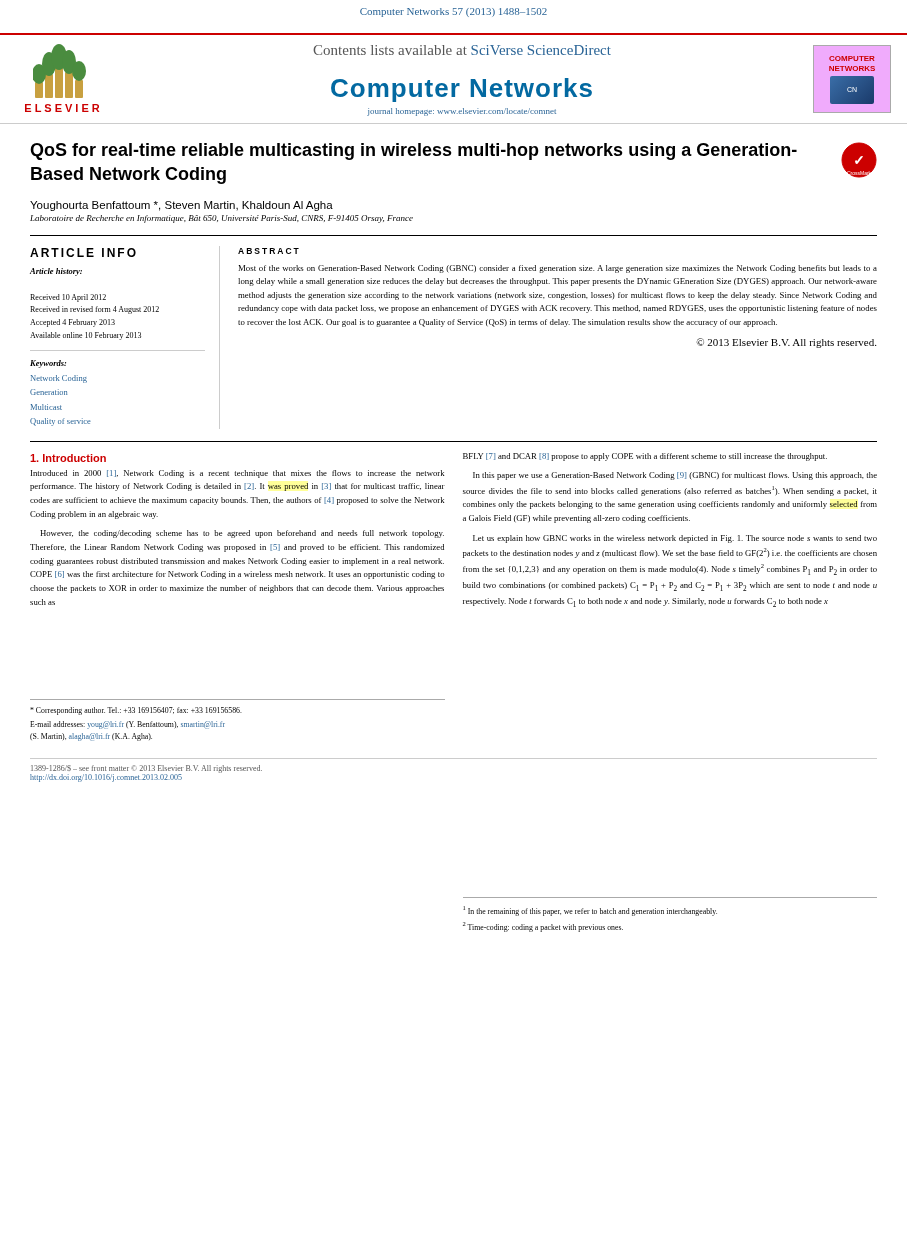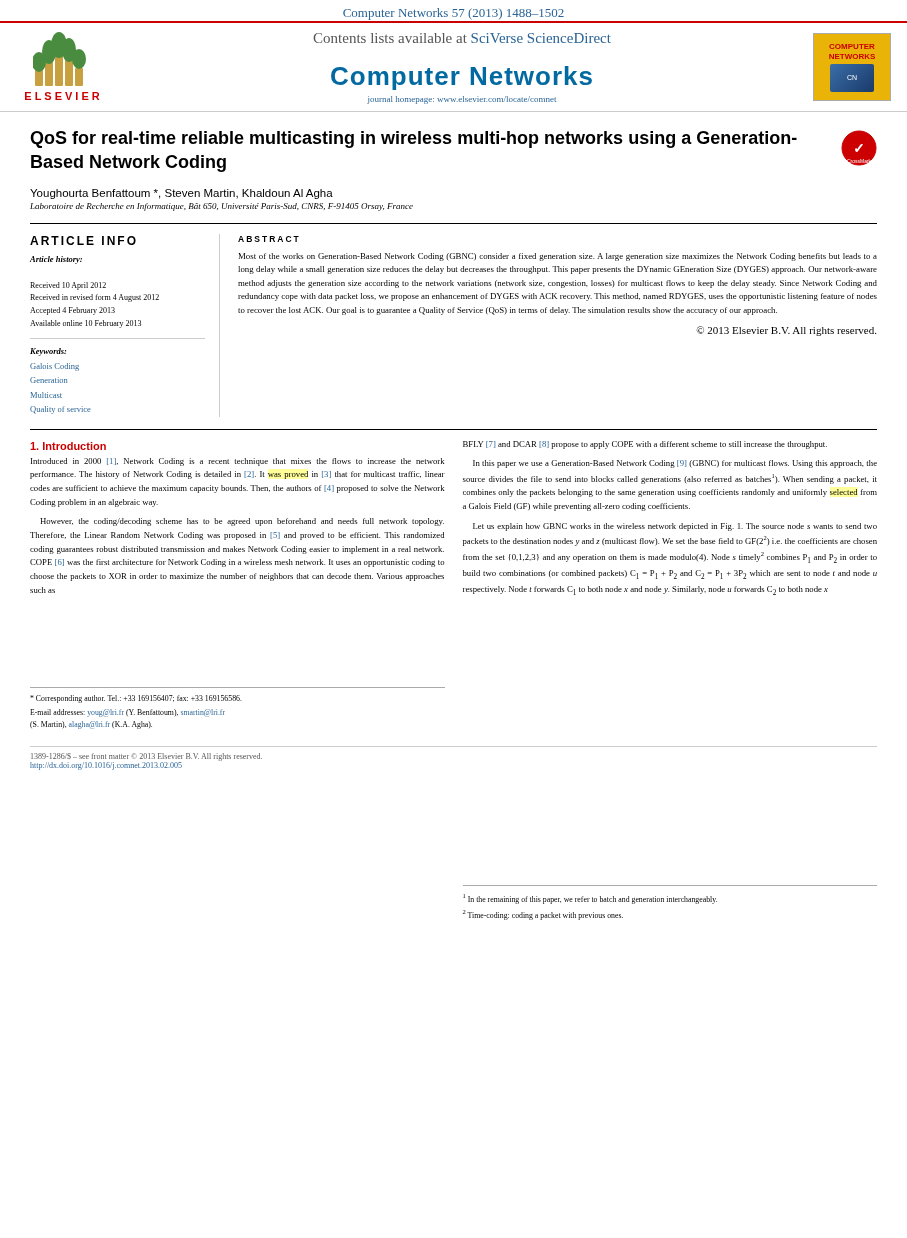--- a/index.html
+++ b/index.html
@@ -13,21 +13,21 @@
     }
     .ref-link {
       color: #2a6496;
       text-decoration: none;
     }
     sup { font-size: 6.5px; }
   </style>
 </head>
 <body>
 
-<div style="text-align:center; padding:5px 0 0 0; font-size:13px; color:#2a6496;">
+<div style="text-align:center; padding:5px 0 16px 0; font-size:11px; color:#2a6496;">
   <span>Computer Networks 57 (2013) 1488–1502</span>
 </div>
 
 <div style="border-top:2.5px solid #c00; border-bottom:1px solid #ccc; display:flex; align-items:center; padding:7px 16px 7px 16px; gap:8px; background:#fff;">
 
   <div style="display:flex; flex-direction:column; align-items:center; min-width:95px;">
     <svg width="62" height="56" viewBox="0 0 62 56">
 
       <rect x="2" y="38" width="8" height="16" fill="#c8a040" rx="1"></rect>
       <rect x="12" y="30" width="8" height="24" fill="#c8a040" rx="1"></rect>
@@ -47,21 +47,21 @@
     <div style="font-size:15px; color:#555; margin-bottom:14px;">
       <span>Contents lists available at</span>
       <span style="color:#2a6496; cursor:pointer;">SciVerse ScienceDirect</span>
     </div>
     <div style="font-size:26px; font-weight:bold; color:#0369a1; font-family:Arial,sans-serif; letter-spacing:1px;">Computer Networks</div>
     <div style="font-size:9px; color:#555; margin-top:2px;">
       <span style="color:#2a6496;">journal homepage: www.elsevier.com/locate/comnet</span>
     </div>
   </div>
 
-  <div style="width:78px; height:68px; border:1.5px solid #aaa; display:flex; flex-direction:column; align-items:center; justify-content:center; background:#eab308; padding:4px;">
+  <div style="width:78px; height:68px; border:1.5px solid #aaa; display:flex; flex-direction:column; align-items:center; justify-content:center; background:#f0abfc; padding:4px;">
     <div style="font-size:8px; color:#c00; font-weight:bold; font-family:Arial,sans-serif; text-align:center; line-height:1.2; text-transform:uppercase;">Com<span style="color:#c00;">p</span>uter<br>Networks</div>
     <div style="width:44px; height:28px; margin-top:2px; background: linear-gradient(135deg,#3a6ea8,#1a3a6a); border-radius:2px; display:flex; align-items:center; justify-content:center;">
       <span style="color:#fff; font-size:7px; font-family:Arial; text-align:center; line-height:1.1;">CN</span>
     </div>
   </div>
 </div>
 
 <div style="padding:14px 30px 8px 30px;">
 
   <div style="display:flex; align-items:flex-start; margin-bottom:5px;">
@@ -98,21 +98,21 @@
         <div style="font-size:8px; line-height:1.6;">Accepted 4 February 2013</div>
         <div style="font-size:8px; line-height:1.6;">Available online 10 February 2013</div>
       </div>
 
       <hr style="border:none; border-top:1px solid #ccc; margin:7px 0;">
 
       <div>
         <div style="font-style:italic; font-size:8.5px; font-weight:bold; margin-bottom:3px;">
           <span>Keywords:</span>
         </div>
-        <div style="font-size:8.5px; line-height:1.7; color:#2a6496; cursor:pointer;">Galois Coding</div>
+        <div style="font-size:8.5px; line-height:1.7; color:#2a6496; cursor:pointer;">Network Coding</div>
         <div style="font-size:8.5px; line-height:1.7; color:#2a6496; cursor:pointer;">Generation</div>
         <div style="font-size:8.5px; line-height:1.7; color:#2a6496; cursor:pointer;">Multicast</div>
         <div style="font-size:8.5px; line-height:1.7; color:#2a6496; cursor:pointer;">Quality of service</div>
       </div>
     </div>
 
     <div style="flex:1;">
       <h3 style="font-size:8.5px; font-family:Arial,sans-serif; font-weight:bold; letter-spacing:2px; text-transform:uppercase; margin-bottom:6px;">ABSTRACT</h3>
       <div style="font-size:8.8px; line-height:1.55; color:#000; text-align:justify;">Most of the works on Generation-Based Network Coding (GBNC) consider a fixed generation size. A large generation size maximizes the Network Coding benefits but leads to a long delay while a small generation size reduces the delay but decreases the throughput. This paper presents the DYnamic GEneration Size (DYGES) approach. Our network-aware method adjusts the generation size according to the network variations (network size, congestion, losses) for multicast flows to keep the delay steady. Since Network Coding and redundancy cope with data packet loss, we propose an enhancement of DYGES with ACK recovery. This method, named RDYGES, uses the opportunistic listening feature of nodes to recover the lost ACK. Our goal is to guarantee a Quality of Service (QoS) in terms of delay. The simulation results show the accuracy of our approach.</div>
       <div style="font-size:11px; text-align:right; margin-top:6px; color:#000;">© 2013 Elsevier B.V. All rights reserved.</div>

